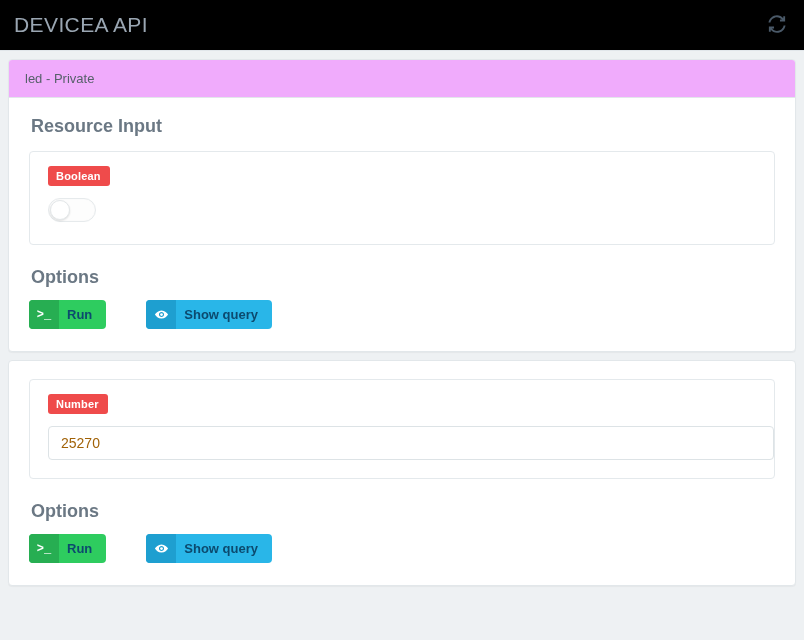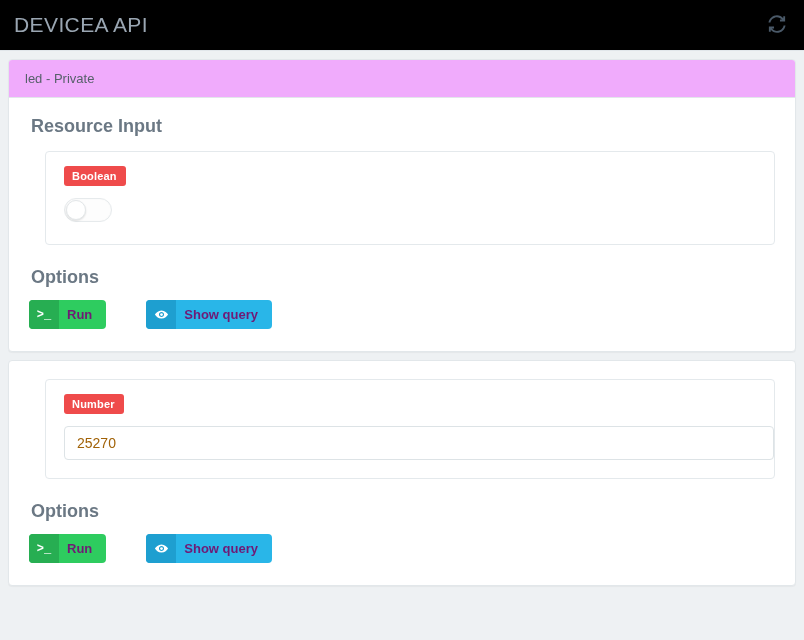--- a/index.html
+++ b/index.html
@@ -83,21 +83,20 @@
   .section-title.options {
     margin-top: 22px;
     margin-bottom: 12px;
   }
 
   
   .resource-box {
     border: 1px solid #e4e9ec;
     border-radius: 4px;
     padding: 14px 0 18px 18px;
-    margin-left: 16px;
   }
   .resource-box.input-box { padding-bottom: 22px; }
 
   
   .type-badge {
     display: inline-block;
     background: #ef4b4b;
     color: #ffffff;
     font-size: 11px;
     font-weight: bold;
@@ -163,21 +162,21 @@
     display: flex;
     align-items: center;
     justify-content: center;
     width: 30px;
     color: #ffffff;
   }
   .btn .btn-label {
     display: flex;
     align-items: center;
     padding: 0 14px 0 8px;
-    color: #701a75;
+    color: #0c4a6e;
     font-size: 13px;
     font-weight: bold;
   }
   .btn-run { background: #2ecc5f; }
   .btn-run .btn-icon { background: #27ae52; }
   .btn-query { background: #29b6e8; margin-left: 32px; }
   .btn-query .btn-icon { background: #1e9fd0; }
 
   .term-glyph {
     font-family: "Liberation Mono", monospace;

